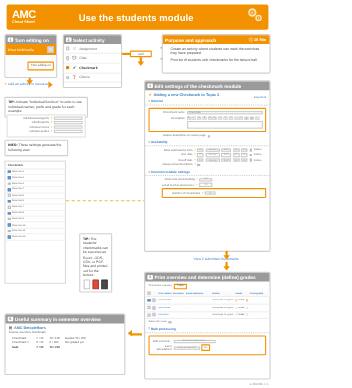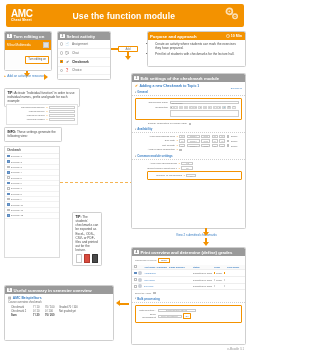--- a/index.html
+++ b/index.html
@@ -374,21 +374,21 @@
 </head>
 <body>
 
 <div id="sheet">
 
   <div class="header">
     <div class="logo">
       <span class="logo-main">AMC</span>
       <span class="logo-sub">Cheat Sheet</span>
     </div>
-    <div class="header-title">Use the function module</div>
+    <div class="header-title">Use the students module</div>
     <div class="gears">
       <svg width="17" height="17" viewBox="0 0 24 24">
         <g fill="#ffffff" opacity="0.85">
           <circle cx="9" cy="9" r="4.2" fill="none" stroke="#ffffff" stroke-width="2.4"></circle>
           <circle cx="9" cy="9" r="1.4"></circle>
           <circle cx="17" cy="16" r="3.2" fill="none" stroke="#ffffff" stroke-width="2"></circle>
           <circle cx="17" cy="16" r="1"></circle>
         </g>
       </svg>
     </div>

